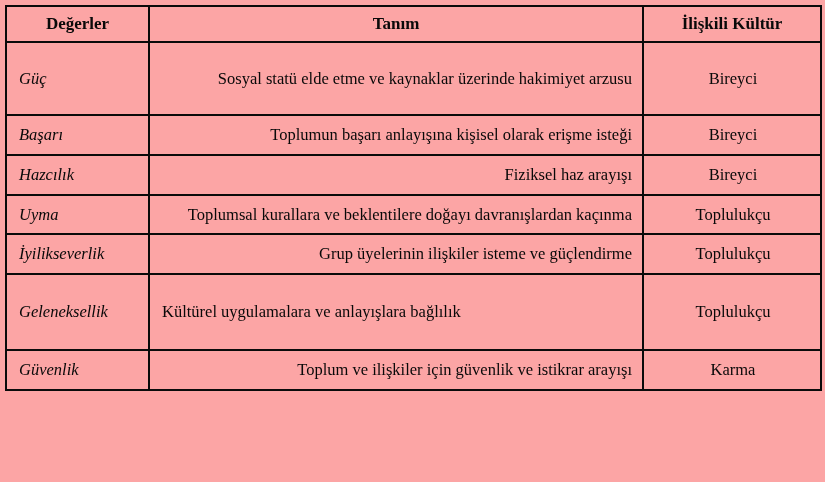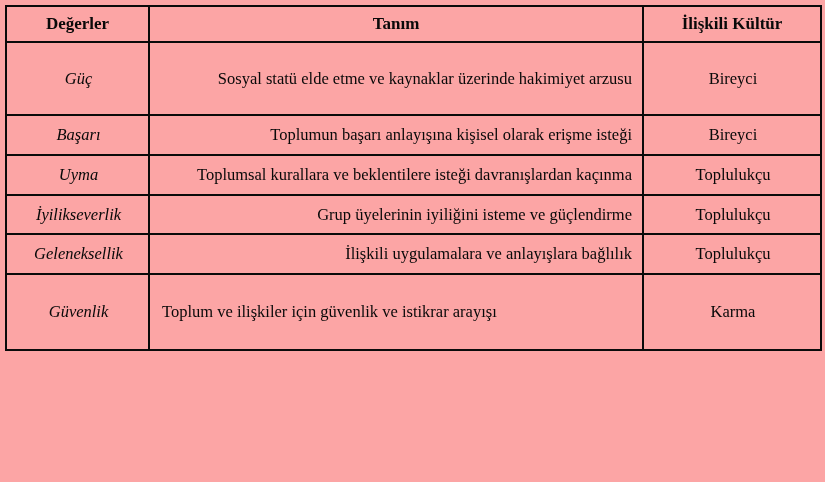--- a/index.html
+++ b/index.html
@@ -42,21 +42,21 @@
     padding: 2px 4px;
     line-height: 1.25;
   }
   tbody td {
     font-size: 16.5px;
     line-height: 2.05;
     padding: 2px 10px 2px 12px;
   }
   tbody td.val {
     font-style: italic;
-    text-align: center;
+    text-align: left;
   }
   tbody td.def { text-align: right; }
   tbody td.cul { text-align: center; }
 
   tbody tr { height: 36px; }
   tbody tr:nth-child(1) { height: 73px; }
   tbody tr:nth-child(6) { height: 76px; }
   tbody tr:nth-child(7) { height: 40px; }
   tbody tr:nth-child(8) { height: 38px; }
   tbody tr:nth-child(9) { height: 38px; }
@@ -91,38 +91,43 @@
     <td class="def">Sosyal statü elde etme ve kaynaklar üzerinde hakimiyet arzusu</td>
     <td class="cul">Bireyci</td>
   </tr>
 
   <tr>
     <td class="val">Başarı</td>
     <td class="def">Toplumun başarı anlayışına kişisel olarak erişme isteği</td>
     <td class="cul">Bireyci</td>
   </tr>
 
+  <tr>
+    <td class="val">Hazcılık</td>
+    <td class="def">Fiziksel haz arayışı</td>
+    <td class="cul">Bireyci</td>
+  </tr>
 
 
 
   <tr>
     <td class="val">Uyma</td>
-    <td class="def">Toplumsal kurallara ve beklentilere isteği davranışlardan kaçınma</td>
+    <td class="def">Toplumsal kurallara ve beklentilere doğayı davranışlardan kaçınma</td>
     <td class="cul">Toplulukçu</td>
   </tr>
 
   <tr>
     <td class="val">İyilikseverlik</td>
-    <td class="def">Grup üyelerinin iyiliğini isteme ve güçlendirme</td>
+    <td class="def">Grup üyelerinin ilişkiler isteme ve güçlendirme</td>
     <td class="cul">Toplulukçu</td>
   </tr>
 
   <tr>
     <td class="val">Geleneksellik</td>
-    <td class="def">İlişkili uygulamalara ve anlayışlara bağlılık</td>
+    <td class="def">Kültürel uygulamalara ve anlayışlara bağlılık</td>
     <td class="cul">Toplulukçu</td>
   </tr>
 
 
   <tr>
     <td class="val">Güvenlik</td>
     <td class="def">Toplum ve ilişkiler için güvenlik ve istikrar arayışı</td>
     <td class="cul">Karma</td>
   </tr>
 </tbody>

